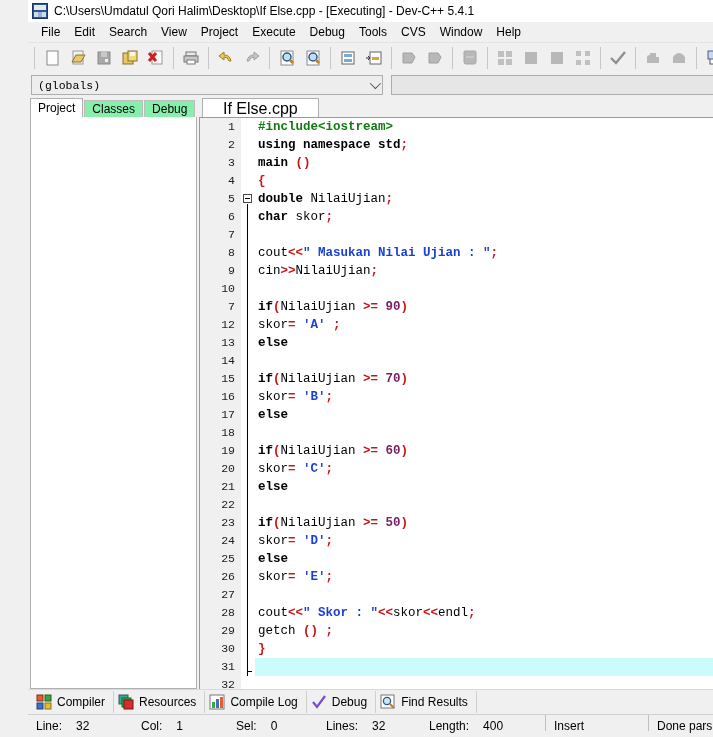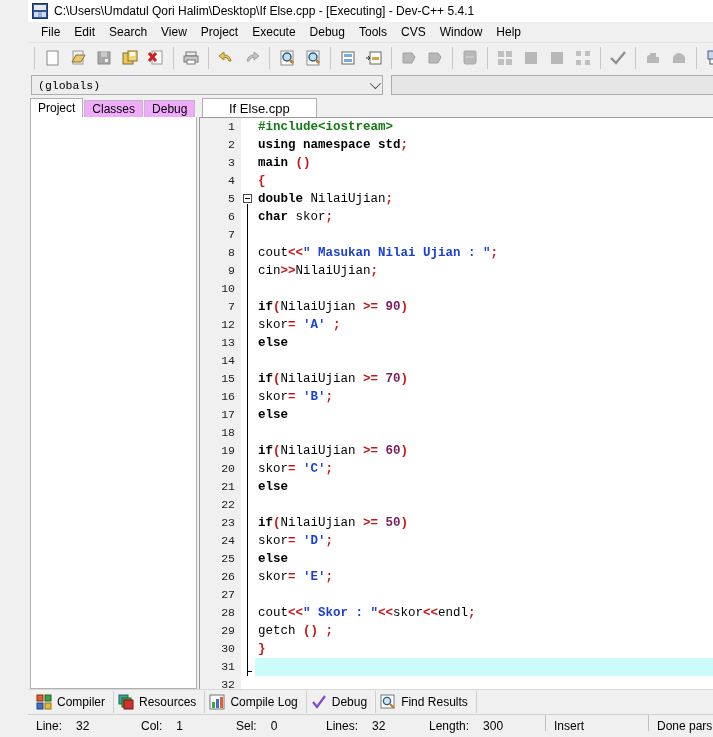--- a/index.html
+++ b/index.html
@@ -40,28 +40,28 @@
   .combo-b{flex:1;background:#e6e6e6;}
   .combo-txt{font-family:"Liberation Mono",monospace;font-size:11.5px;padding-left:6px;color:#000;}
   .combo-arrow{position:absolute;right:6px;top:50%;transform:translateY(-60%);
     width:7px;height:7px;border-right:1.6px solid #555;border-bottom:1.6px solid #555;
     transform-origin:center;rotate:45deg;margin-top:-2px;}
 
   
   .middle{flex:1 1 auto;display:flex;min-height:0;background:#f0f0f0;}
   .leftpanel{width:171px;display:flex;flex-direction:column;flex:0 0 auto;}
   .ltabs{height:20px;display:flex;align-items:flex-end;padding-left:2px;flex:0 0 auto;}
-  .ltab{height:17px;line-height:17px;padding:0 7px;font-size:12px;background:#f0abfc;
+  .ltab{height:17px;line-height:17px;padding:0 7px;font-size:12px;background:#86efac;
     border:1px solid #bdbdbd;border-bottom:none;margin-right:1px;color:#000;box-sizing:border-box;}
   .ltab.active{background:#ffffff;height:19px;line-height:19px;border-color:#b0b0b0;font-size:12px;}
   .lbody{flex:1;background:#ffffff;border:1px solid #b0b0b0;border-top:none;margin:0 2px 0 2px;}
 
   .rightpanel{flex:1;display:flex;flex-direction:column;min-width:0;}
   .rtabs{height:20px;display:flex;align-items:flex-end;padding-left:3px;flex:0 0 auto;}
-  .rtab{height:19px;line-height:19px;padding:0 26px;font-size:13px;background:#ffffff;
+  .rtab{height:19px;line-height:19px;padding:0 20px;font-size:16px;background:#ffffff;
     border:1px solid #b0b0b0;border-bottom:none;color:#000;box-sizing:border-box;}
 
   .editorwrap{flex:1;display:flex;background:#ffffff;border:1px solid #9a9a9a;border-right:none;
     border-bottom:none;min-height:0;overflow:hidden;}
   .gutter{width:41px;flex:0 0 auto;background:#f0f0f0;position:relative;}
   .gutter-num{height:18px;line-height:18px;text-align:right;padding-right:6px;
     font-family:"Liberation Mono",monospace;font-size:11.5px;color:#202020;box-sizing:border-box;}
   .foldcol{width:14px;flex:0 0 auto;background:#ffffff;position:relative;}
   .foldbox{position:absolute;left:2px;width:9px;height:9px;border:1px solid #4a4a4a;background:#fff;box-sizing:border-box;}
   .foldbox::before{content:"";position:absolute;left:1px;top:3px;width:5px;height:1px;background:#000;}
@@ -433,21 +433,21 @@
     <div class="sfield" style="width:90px">
       <span class="lbl">Sel:</span>
       <span>0</span>
     </div>
     <div class="sfield" style="width:103px">
       <span class="lbl">Lines:</span>
       <span>32</span>
     </div>
     <div class="sfield" style="width:124px">
       <span class="lbl">Length:</span>
-      <span>300</span>
+      <span>400</span>
     </div>
     <div class="sdiv"></div>
     <div class="sfield" style="width:102px">Insert</div>
     <div class="sdiv"></div>
     <div class="sfield">Done parsing</div>
   </div>
 
 </div>
 
 </body></html>

